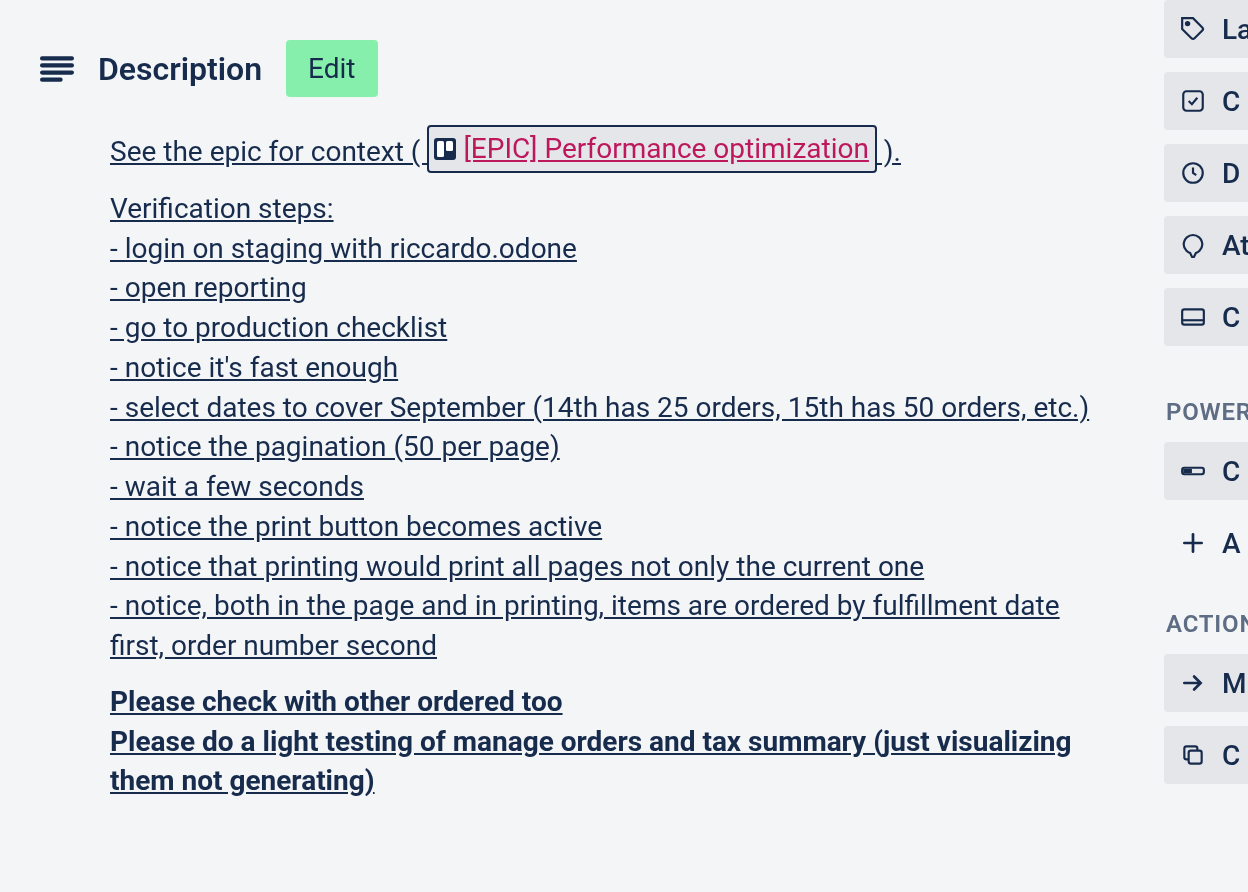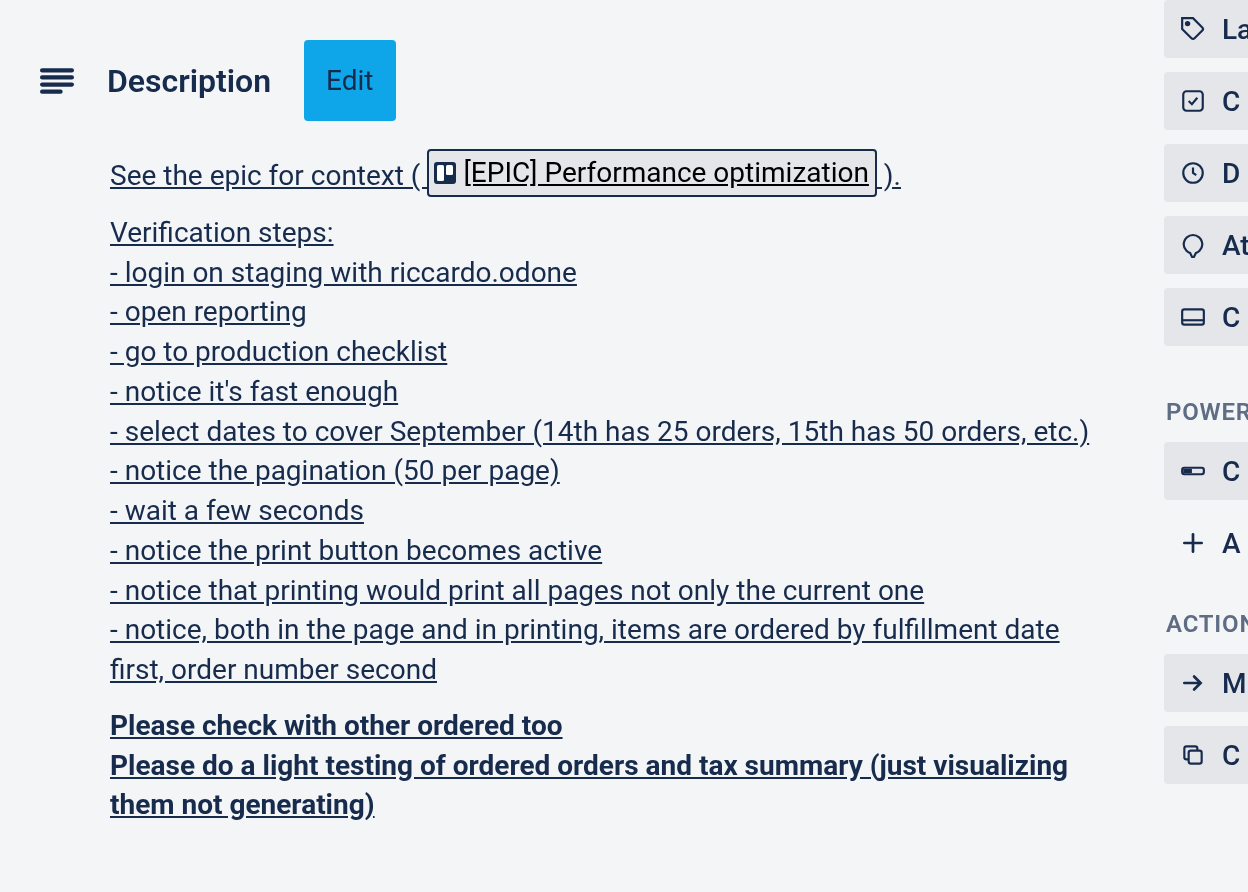--- a/index.html
+++ b/index.html
@@ -12,39 +12,39 @@
     overflow: hidden;
     position: relative;
   }
   .main {
     padding: 40px 40px 40px 40px;
     width: 1160px;
   }
   .desc-header {
     display: flex;
     align-items: center;
-    gap: 33px;
+    gap: 24px;
     margin-bottom: 28px;
   }
   .desc-icon {
     width: 34px;
     height: 28px;
     flex-shrink: 0;
     color: #172b4d;
   }
   .desc-title {
     font-size: 32px;
     font-weight: 600;
     color: #172b4d;
   }
   .edit-btn {
-    background: #0ea5e9;
+    background: #86efac;
     border: none;
     border-radius: 4px;
-    padding: 24px 22px;
+    padding: 12px 22px;
     font-size: 28px;
     color: #172b4d;
     cursor: pointer;
     font-family: inherit;
   }
   .desc-body {
     margin-left: 70px;
     font-size: 28px;
     line-height: 1.42;
     color: #172b4d;
@@ -62,21 +62,21 @@
     padding: 2px 6px 2px 4px;
     border: 2px solid #172b4d;
   }
   .trello-icon {
     width: 24px;
     height: 24px;
     margin-right: 6px;
     flex-shrink: 0;
   }
   .card-link-text {
-    color: #000000;
+    color: #be185d;
     text-decoration: underline;
   }
   .bold { font-weight: 700; }
 
   .sidebar {
     position: absolute;
     top: 0;
     left: 1164px;
     width: 200px;
     display: flex;
@@ -142,21 +142,21 @@
             <rect x="1" y="1" width="22" height="22" rx="3" fill="#172b4d"></rect>
             <rect x="4" y="4" width="7" height="16" rx="1.5" fill="#fff"></rect>
             <rect x="13" y="4" width="7" height="10" rx="1.5" fill="#fff"></rect>
           </svg>
           <span class="card-link-text">[EPIC] Performance optimization</span>
         </span><span> ).</span>
     </p>
 
     <p id="verification-block"><span>Verification steps:</span><br><span>- login on staging with riccardo.odone</span><br><span>- open reporting</span><br><span>- go to production checklist</span><br><span>- notice it's fast enough</span><br><span>- select dates to cover September (14th has 25 orders, 15th has 50 orders, etc.)</span><br><span>- notice the pagination (50 per page)</span><br><span>- wait a few seconds</span><br><span>- notice the print button becomes active</span><br><span>- notice that printing would print all pages not only the current one</span><br><span>- notice, both in the page and in printing, items are ordered by fulfillment date first, order number second</span></p>
 
-    <p class="bold" id="bold-block"><span>Please check with other ordered too</span><br><span>Please do a light testing of ordered orders and tax summary (just visualizing them not generating)</span></p>
+    <p class="bold" id="bold-block"><span>Please check with other ordered too</span><br><span>Please do a light testing of manage orders and tax summary (just visualizing them not generating)</span></p>
   </div>
 </div>
 
 <div class="sidebar">
   <div class="first-group" id="side-top">
       <button class="side-btn" style="margin-bottom: 14px;">
         <svg class="side-icon" viewBox="0 0 24 24" fill="none" stroke="currentColor" stroke-width="2">
           <path d="M20.59 13.41l-7.17 7.17a2 2 0 0 1-2.83 0L2 12V2h10l8.59 8.59a2 2 0 0 1 0 2.82z"></path>
           <circle cx="7" cy="7" r="1.5" fill="currentColor"></circle>
         </svg>

